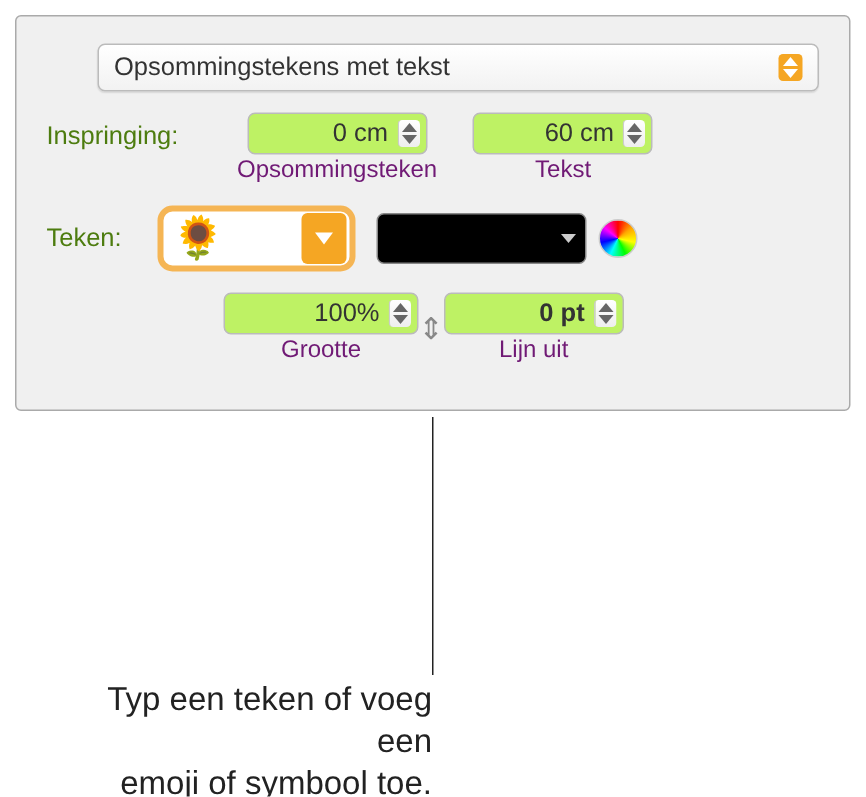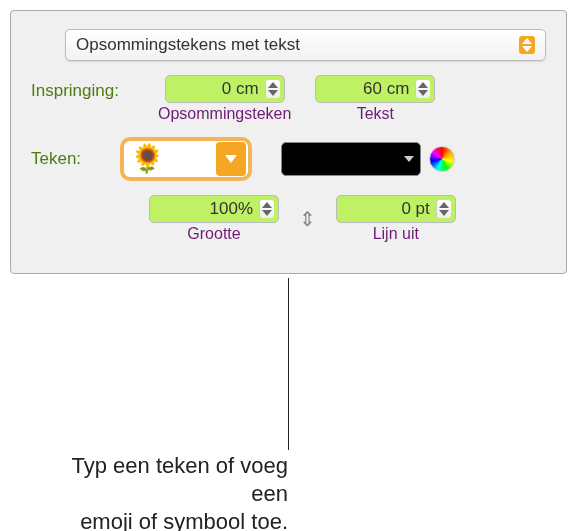--- a/index.html
+++ b/index.html
@@ -63,21 +63,21 @@
       border-left: 1px solid #ccc;
       border-radius: 3px;
       padding: 1px 2px;
       margin-left: 2px;
     }
     .step-up { width: 0; height: 0; border-left: 5px solid transparent; border-right: 5px solid transparent; border-bottom: 6px solid #666; margin: 1px 0; }
     .step-down { width: 0; height: 0; border-left: 5px solid transparent; border-right: 5px solid transparent; border-top: 6px solid #666; margin: 1px 0; }
     .sublabel { font-size: 16px; color: #701a75; margin-top: 2px; }
     .indent-group { display: flex; gap: 24px; margin-left: 5px; }
     .col { display: flex; flex-direction: column; align-items: center; }
-    .teken-row { display: flex; align-items: center; gap: 29px; margin-top: 14px; margin-bottom: 14px; }
+    .teken-row { display: flex; align-items: center; gap: 14px; margin-top: 14px; margin-bottom: 14px; }
     .teken-input {
       display: flex; align-items: center;
       border: 4px solid #f5b554; border-radius: 10px;
       padding: 2px; background: #fff;
       height: 44px;
     }
     .teken-inner { display: flex; align-items: center; width: 120px; padding-left: 4px; }
     .flower { font-size: 28px; line-height: 1; }
     .teken-btn {
       width: 30px; height: 34px; background: #f5a623;
@@ -94,21 +94,21 @@
     }
     .swatch::after {
       content: ''; position: absolute; right: 6px; top: 50%; transform: translateY(-50%);
       width:0;height:0;border-left:5px solid transparent;border-right:5px solid transparent;border-top:6px solid #ccc;
     }
     .color-wheel {
       width: 26px; height: 26px; border-radius: 50%;
       background: conic-gradient(red,orange,yellow,lime,cyan,blue,magenta,red);
       border: 1px solid #ccc;
     }
-    .size-row { display: flex; gap: 20px; align-items: center; margin-left: 118px; }
+    .size-row { display: flex; align-items: center; margin-left: 118px; }
     .double-arrow { font-size: 20px; color: #888; }
     .callout-line {
       position: absolute;
       left: 288px; top: 278px;
       width: 1px; height: 172px;
       background: #222;
     }
     .callout-text {
       position: absolute;
       left: 48px; top: 452px;
@@ -182,21 +182,21 @@
         <span class="val">100%</span>
         <span class="stepper">
             <span class="step-up"></span>
             <span class="step-down"></span>
           </span>
       </div>
       <span class="sublabel">Grootte</span>
     </div>
     <span class="double-arrow">⇕</span>
     <div class="col">
-      <div class="num-input" style="min-width:120px;">
+      <div class="num-input" style="min-width:120px;font-weight:bold;">
         <span class="val">0 pt</span>
         <span class="stepper">
             <span class="step-up"></span>
             <span class="step-down"></span>
           </span>
       </div>
       <span class="sublabel">Lijn uit</span>
     </div>
   </div>
 

